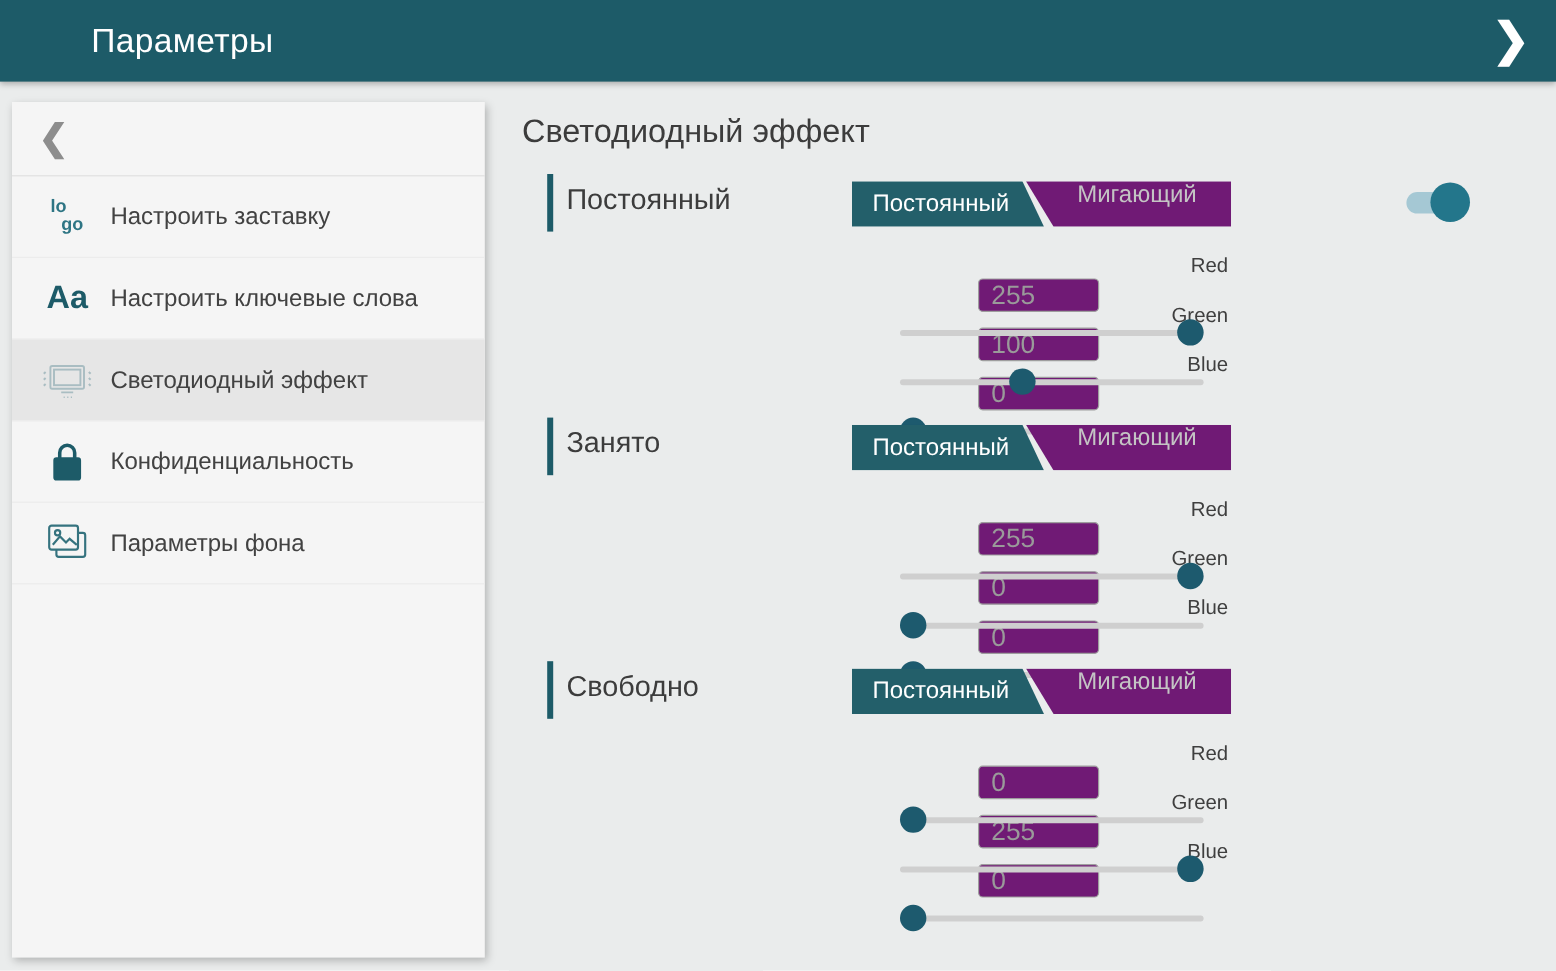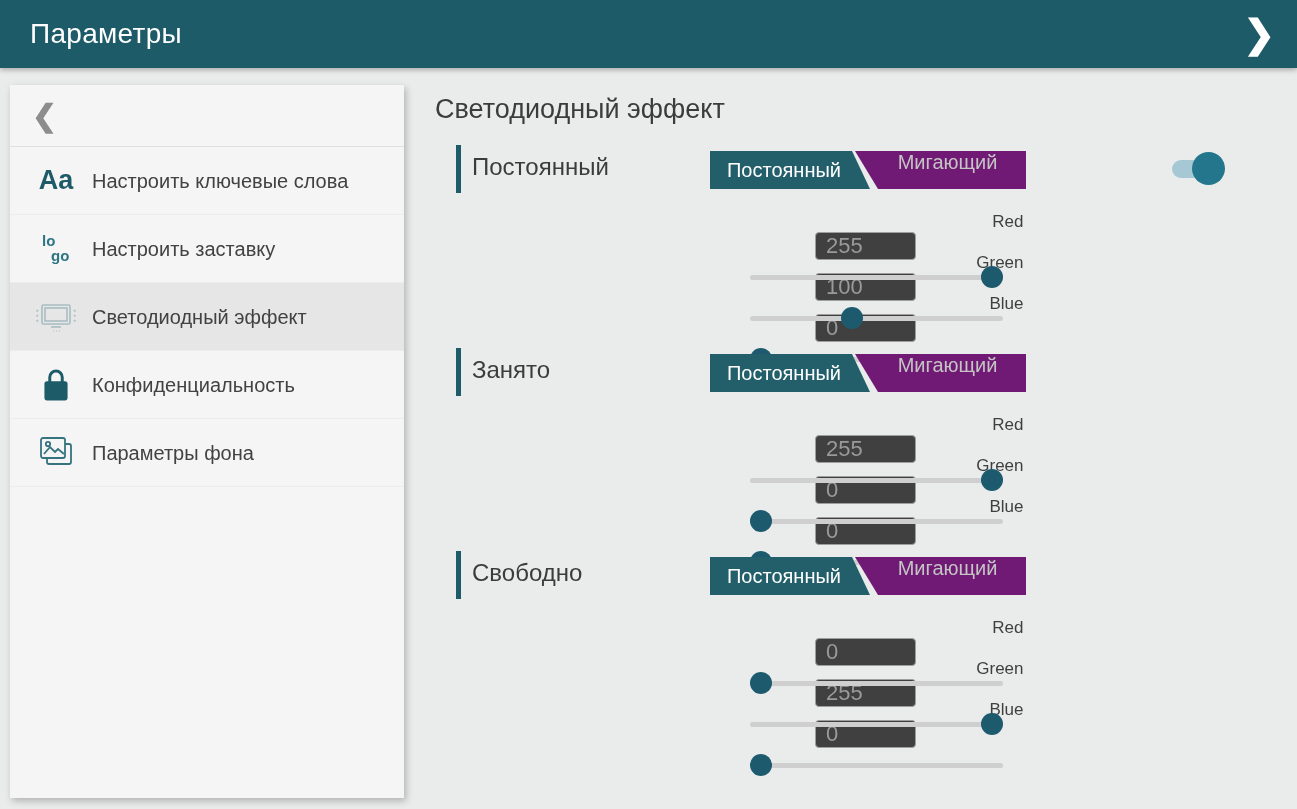--- a/index.html
+++ b/index.html
@@ -1,21 +1,21 @@
 <!DOCTYPE html>
 <html><head>
 <meta charset="utf-8">
 <style>
   * { margin:0; padding:0; box-sizing:border-box; }
   body { font-family:"Liberation Sans", sans-serif; background:#dcdedе; }
   .app { position:relative; width:1297px; height:809px; background:#eaecec; overflow:hidden; }
 
   
   .hdr { position:absolute; left:0; top:0; right:0; height:68px; background:#1d5b68;
-         display:flex; align-items:center; box-shadow:0 2px 5px rgba(0,0,0,.28); z-index:30; }
+         display:flex; align-items:center; box-shadow:0 2px 5px rgba(0,0,0,.28); z-index:30;padding-left:46px; }
   .hdr-title { color:#fff; font-size:28px; margin-left:30px; letter-spacing:.3px; }
   .hdr-next { position:absolute; right:22px; top:50%; transform:translateY(-50%);
               color:#fff; font-size:38px; font-weight:bold; cursor:pointer; line-height:1; }
 
   
   .sidebar { position:absolute; left:10px; top:85px; width:394px; height:713px; background:#f5f5f5;
              box-shadow:2px 3px 7px rgba(0,0,0,.25); z-index:20; }
   .back-row { height:62px; display:flex; align-items:center; padding-left:22px;
               border-bottom:1px solid #e0e0e0; cursor:pointer; }
   .back-chevron { color:#8d8d8d; font-size:30px; font-weight:bold; line-height:1; }
@@ -54,21 +54,21 @@
   .toggle .track { position:absolute; left:0; top:3px; width:44px; height:18px; border-radius:9px;
                    background:#a5c8d4; }
   .toggle .knob { position:absolute; left:-9px; top:-5px; width:33px; height:33px; border-radius:50%;
                   background:#9e9e9e; }
   .toggle.on .knob { left:auto; right:-9px; background:#23768b; }
 
   
   .rows { margin-top:19px; }
   .row { display:flex; align-items:center; height:34px; margin-bottom:7px;flex-direction:column; }
   .rlabel { width:356px; text-align:right; padding-right:20px; font-size:17px; color:#3f3f3f; }
-  .rinput { width:101px; height:34px; border:1px solid #9e9e9e; border-radius:4px; background:#404040;
+  .rinput { width:101px; height:34px; border:1px solid #9e9e9e; border-radius:4px; background:#701a75;
             font-family:"Liberation Sans", sans-serif; font-size:22px; color:#9a9a9a; padding:0 0 0 10px; }
   .slider { position:relative; width:253px; height:34px; margin-left:22px; cursor:pointer; }
   .strack { position:absolute; left:0; right:0; top:15px; height:5px; border-radius:3px; background:#cfcfcf; }
   .thumb { position:absolute; top:6px; width:22px; height:22px; border-radius:50%; background:#1d5a6e; }
 
   svg { display:block; }
 </style>
 </head>
 <body>
 
@@ -79,30 +79,30 @@
     <div class="hdr-next">❯</div>
   </header>
 
   <aside class="sidebar">
     <div class="back-row">
       <span class="back-chevron">❮</span>
     </div>
 
     <div class="nav-item">
       <span class="nav-icon">
+        <span class="logo-icon"><span>lo</span><span class="go">go</span></span>
+      </span>
+      <span class="nav-label">Настроить заставку</span>
+    </div>
+
+    <div class="nav-item">
+      <span class="nav-icon">
         <span class="aa-icon">Aa</span>
       </span>
       <span class="nav-label">Настроить ключевые слова</span>
-    </div>
-
-    <div class="nav-item">
-      <span class="nav-icon">
-        <span class="logo-icon"><span>lo</span><span class="go">go</span></span>
-      </span>
-      <span class="nav-label">Настроить заставку</span>
     </div>
 
     <div class="nav-item selected">
       <span class="nav-icon">
         <svg width="44" height="36" viewBox="0 0 44 36" fill="none" stroke="#a9bdc2" stroke-width="1.6">
           <rect x="8" y="6" width="28" height="19" rx="1.5"></rect>
           <rect x="11" y="9" width="22" height="13"></rect>
           <path d="M17 28 h10"></path>
           <path d="M4 11 l-1.5 1.5 M4 16 l-1.5 1.5 M4 21 l-1.5 1.5"></path>
           <path d="M40 11 l1.5 1.5 M40 16 l1.5 1.5 M40 21 l1.5 1.5"></path>

